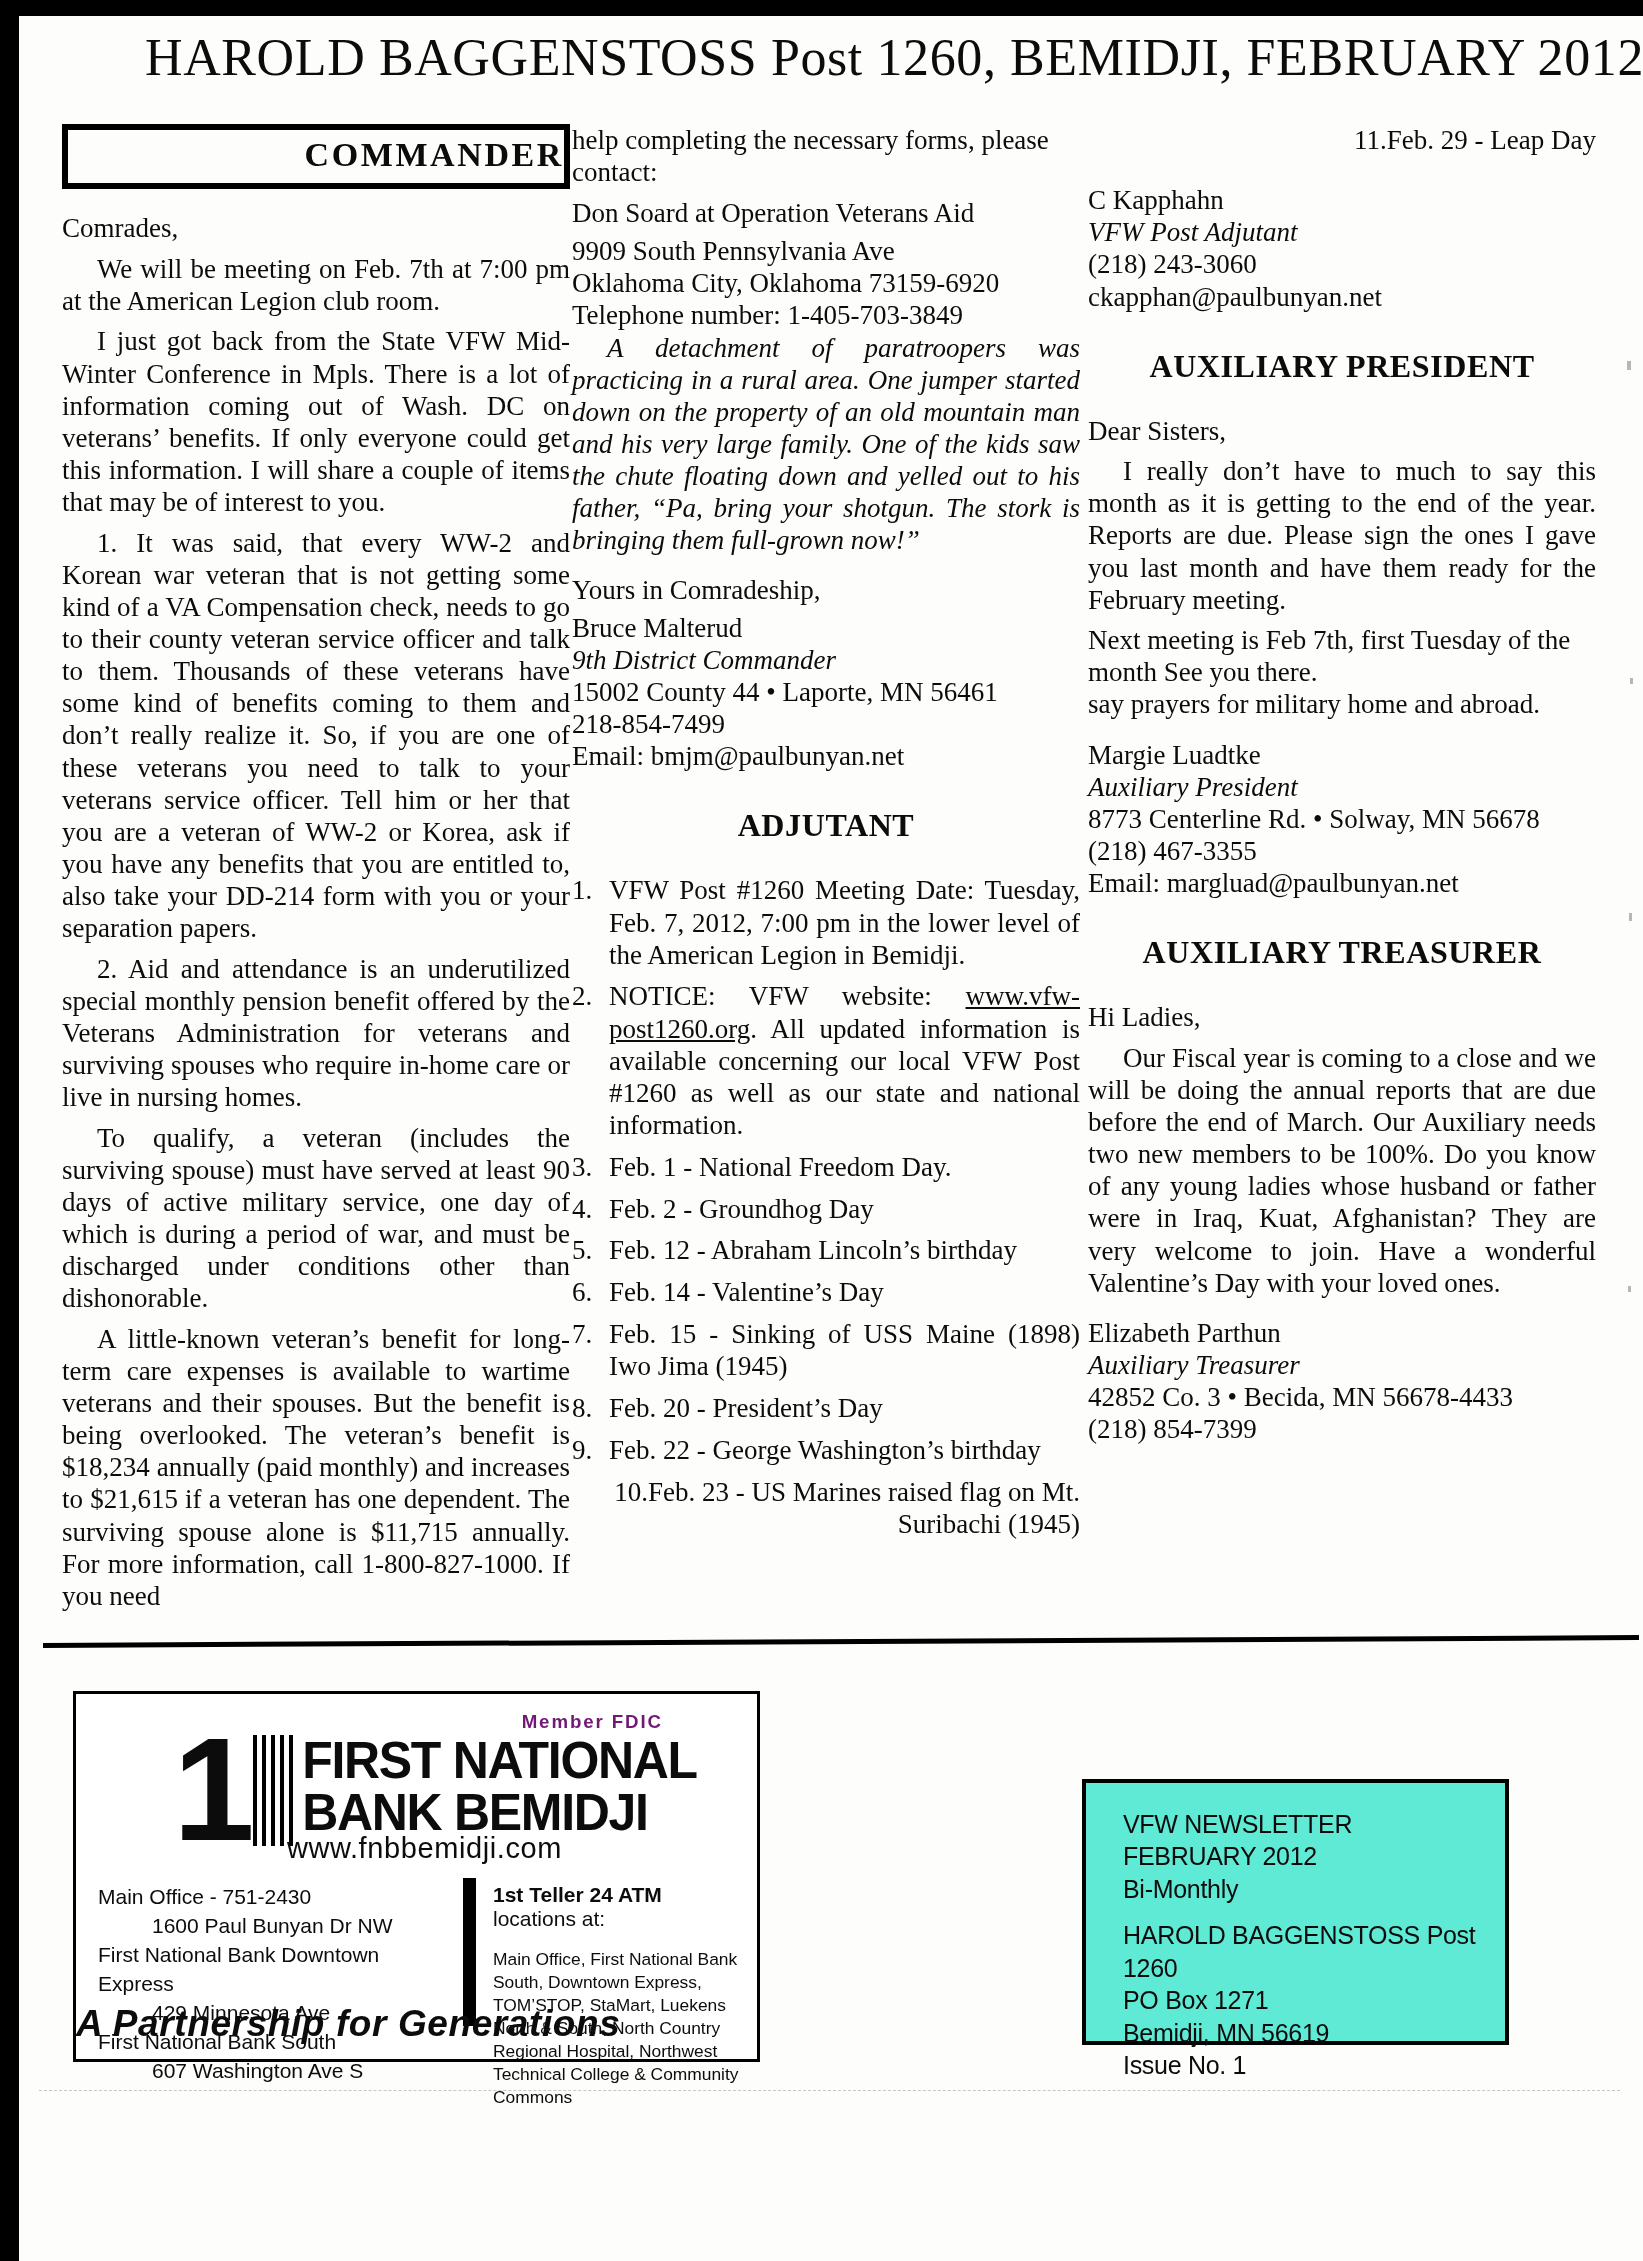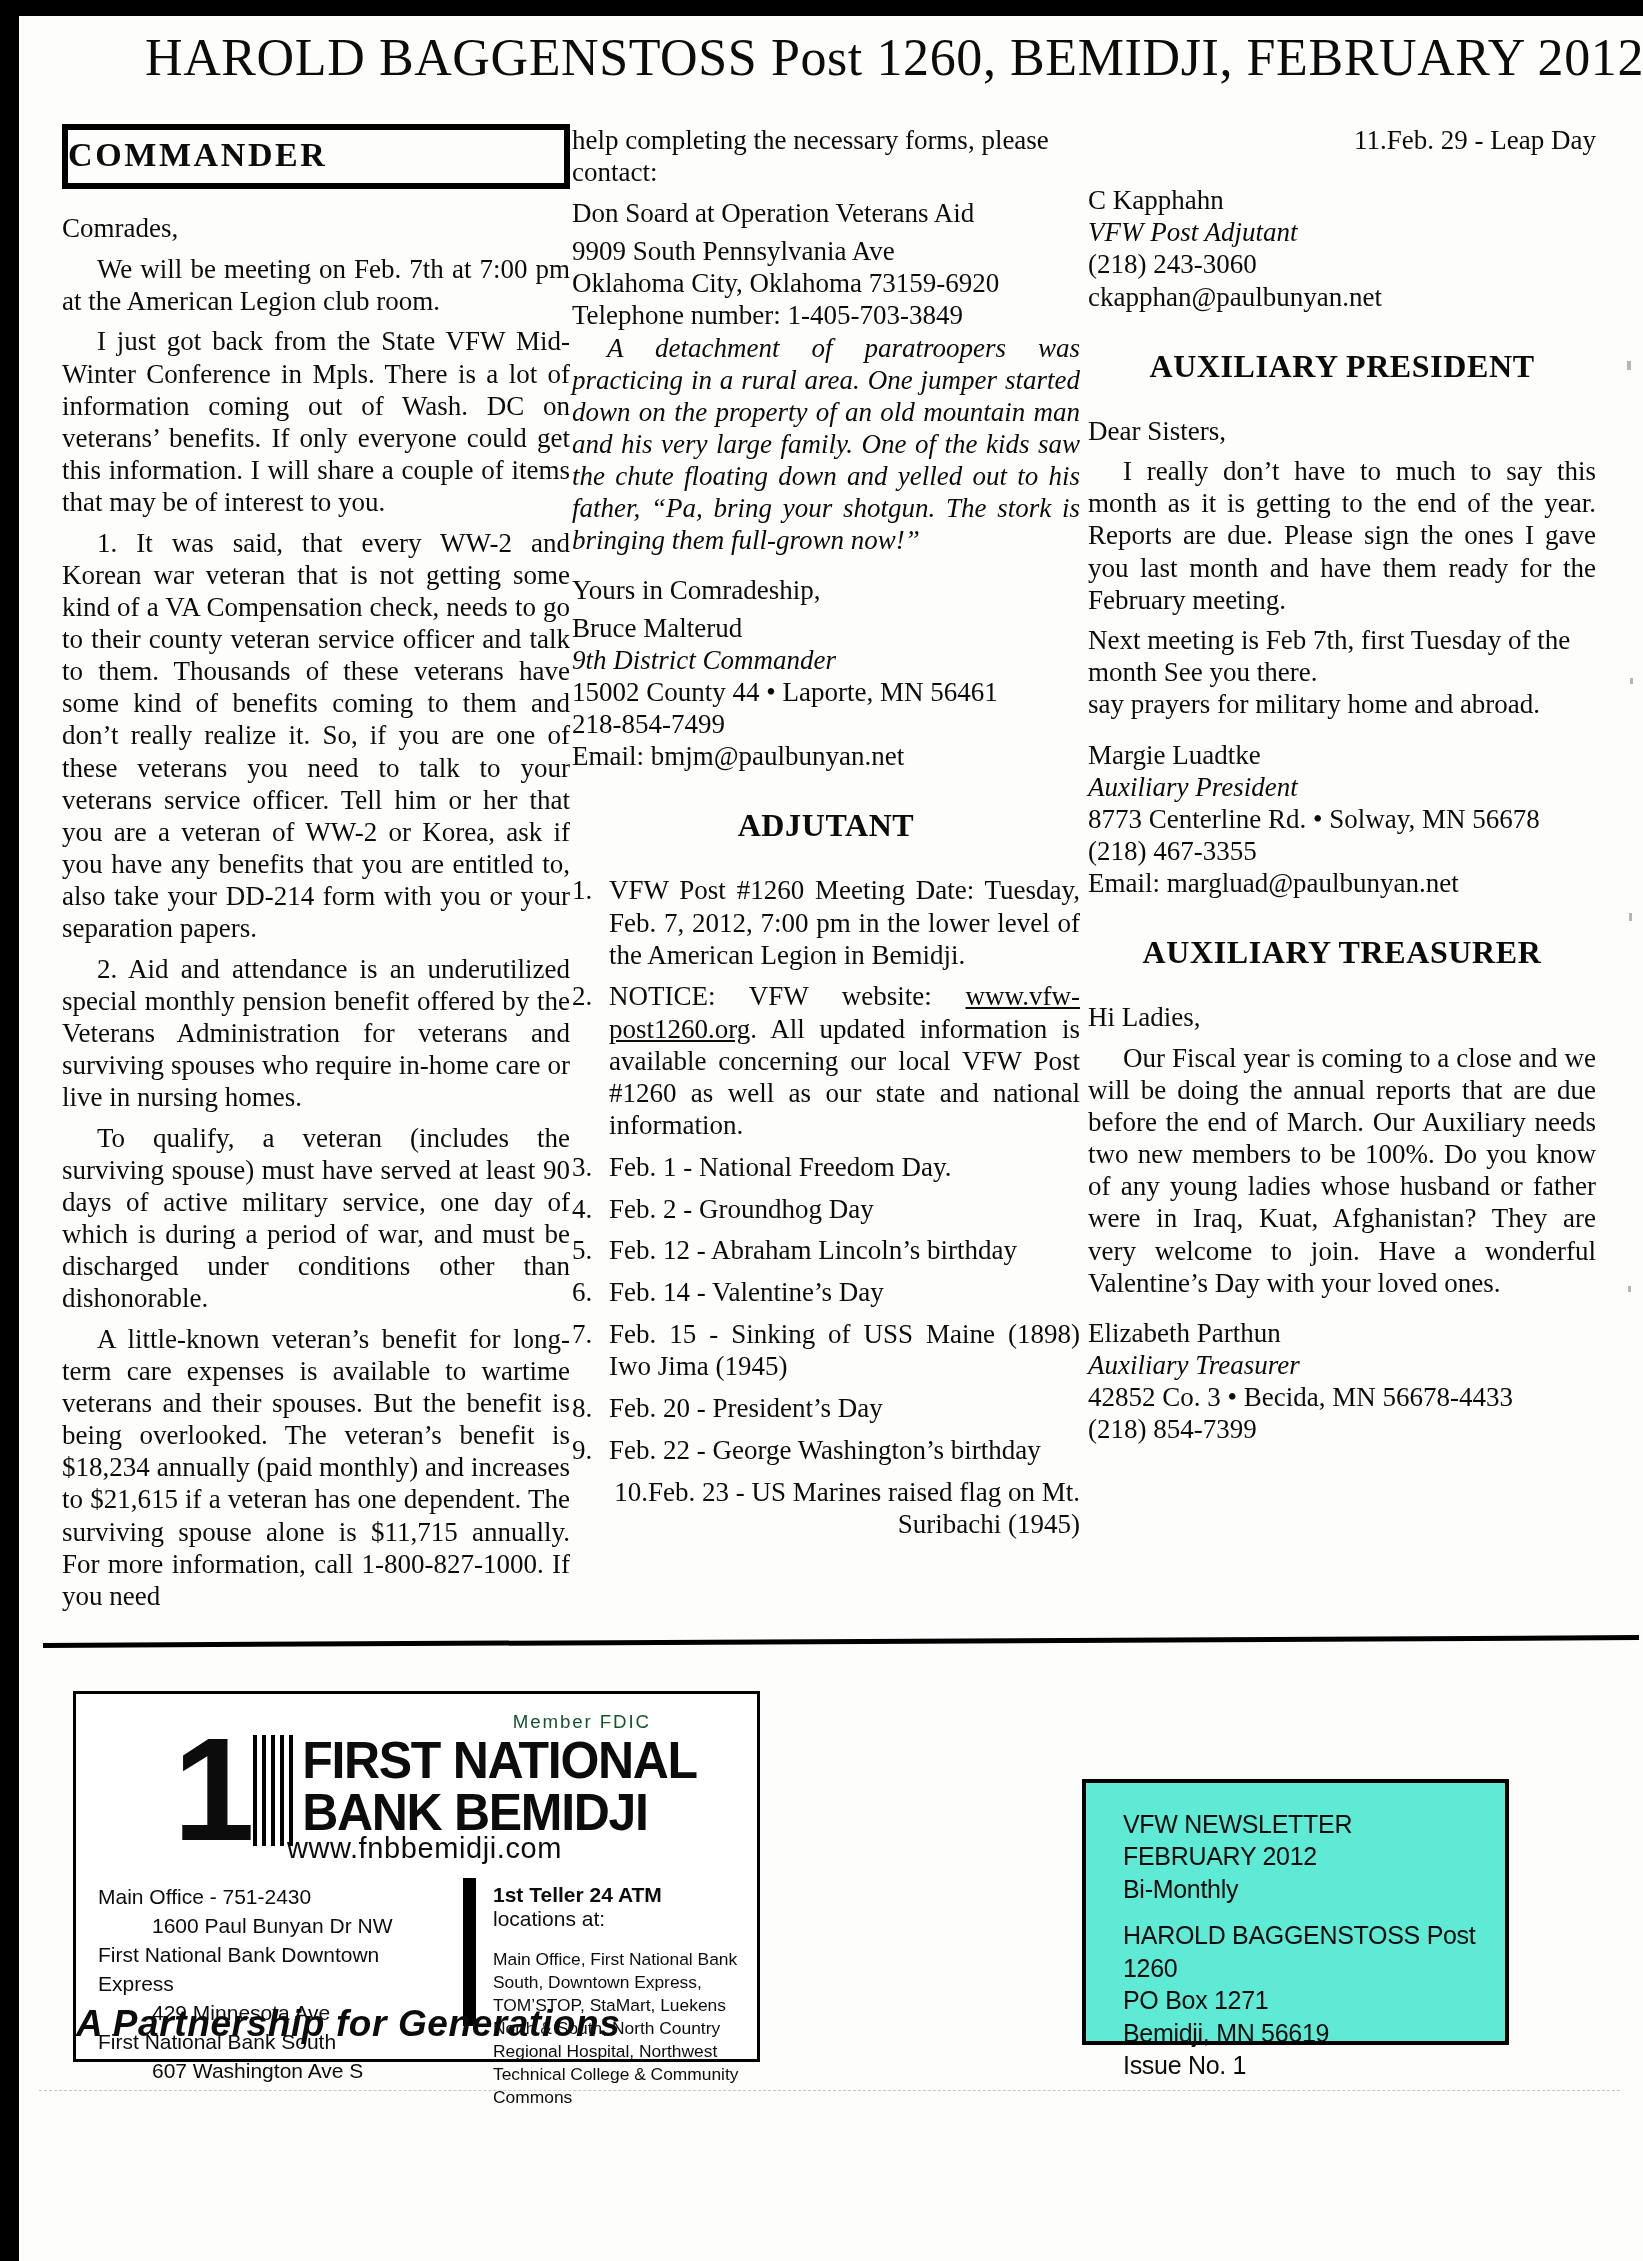--- a/index.html
+++ b/index.html
@@ -11,36 +11,36 @@
   .title{position:absolute;left:19.3px;right:0;top:28px;text-align:right;font-size:52px;
          white-space:nowrap;letter-spacing:0.6px}
   .col{position:absolute;top:124px;width:508px;font-size:27px;line-height:1.19}
   #col1{left:62px}
   #col2{left:572px}
   #col3{left:1088px}
   .col p{margin:0 0 8.4px;text-align:justify}
   .col p.nj{text-align:left}
   .indent{text-indent:35px}
   .line{margin:0;text-align:left}
-  .hdrbox{border:6.4px solid #000;width:100%;text-align:left;font-weight:bold;font-size:34px;
+  .hdrbox{border:6.4px solid #000;width:100%;text-align:right;font-weight:bold;font-size:34px;
           letter-spacing:2.6px;padding:5.2px 0 7.7px;margin:0 0 23px}
   .sechdr{text-align:center;font-weight:bold;font-size:32px;letter-spacing:0.6px;margin:34px 0 30px}
   .it{font-style:italic}
   .blk{margin-top:18px}
   .li{display:flex;margin:0 0 9.7px}
   .li .num{flex:0 0 37px}
   .li .txt{flex:1;text-align:justify}
   .hang{padding-left:37px;text-indent:-37px;text-align:right;margin:0 0 9.7px}
   .ul{text-decoration:underline}
   .rule{position:absolute;left:43px;top:1639px;width:1596px;height:4.5px;background:#000;
         transform:rotate(-0.28deg)}
   
   .bank{position:absolute;left:73px;top:1691px;width:687px;height:371px;border:3.2px solid #000;
         font-family:"Liberation Sans",sans-serif;background:#fff}
-  .fdic{position:absolute;top:17px;right:106px;font-size:18.7px;font-weight:normal;color:#14532d;
+  .fdic{position:absolute;top:17px;right:94px;font-size:18.7px;font-weight:bold;color:#701a75;
         letter-spacing:1.9px}
   .logorow{position:absolute;left:97px;top:40px;display:flex;align-items:flex-start}
   .one{font-size:147px;line-height:111px;font-weight:bold;letter-spacing:-3.9px}
   .bars{width:41px;height:111px;margin:1.3px 7.7px 0 2.6px;
         background:repeating-linear-gradient(90deg,#000 0 3.9px,#fff 3.9px 9px)}
   .bname{font-weight:bold;font-size:50px;line-height:1.0;letter-spacing:-1.3px;transform:scaleY(1.04);
          transform-origin:top left}
   .web{position:absolute;left:97px;top:138px;width:503px;text-align:center;font-size:29px;
        letter-spacing:0.6px}
   .adcols{position:absolute;left:22px;top:184px;right:13px;display:flex}

